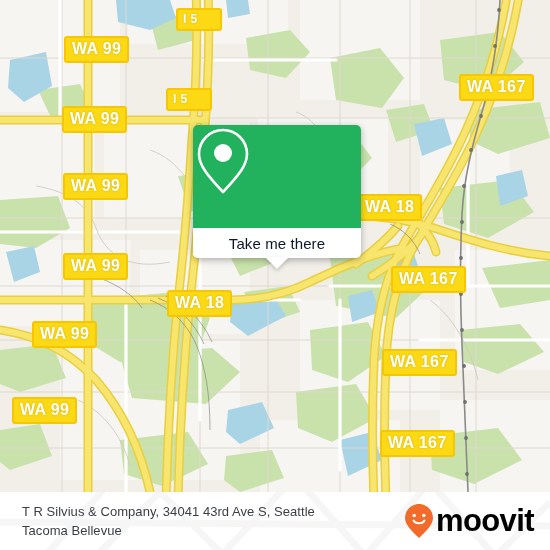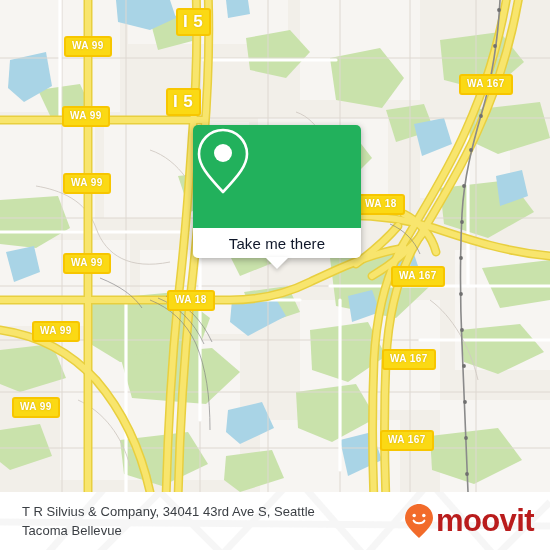--- a/index.html
+++ b/index.html
@@ -38,30 +38,30 @@
     z-index: 40;
   }
 
   
   .shield {
     position: absolute;
     background: #fbd914;
     border: 2px solid #f7c600;
     border-radius: 3px;
     color: #ffffff;
-    font-size: 10px;
+    font-size: 16px;
     font-weight: bold;
     line-height: 1;
     padding: 3px 6px 4px 6px;
     white-space: nowrap;
     letter-spacing: 0.4px;
     text-shadow: 0 0 2px rgba(180,140,0,0.55);
     z-index: 20;
   }
-  .shield.small { font-size: 17px; padding: 3px 6px 4px 5px; }
+  .shield.small { font-size: 12px; padding: 3px 22px 4px 5px; }
 
   
   .card {
     position: absolute;
     left: 193px; top: 125px;
     width: 168px; height: 133px;
     border-radius: 5px;
     box-shadow: 0 2px 7px rgba(0,0,0,0.30);
     z-index: 30;
   }
@@ -112,21 +112,21 @@
   }
   .brand {
     position: absolute; right: 16px; top: 50%;
     transform: translateY(-50%);
     display: flex; align-items: center;
     z-index: 2;
   }
   .brand-word {
     font-size: 31px;
     font-weight: bold;
-    color: #b91c1c;
+    color: #000000;
     letter-spacing: -0.6px;
     margin-left: 2px;
   }
 </style>
 </head>
 <body>
 
 <div id="root">
 
   <div class="map">

